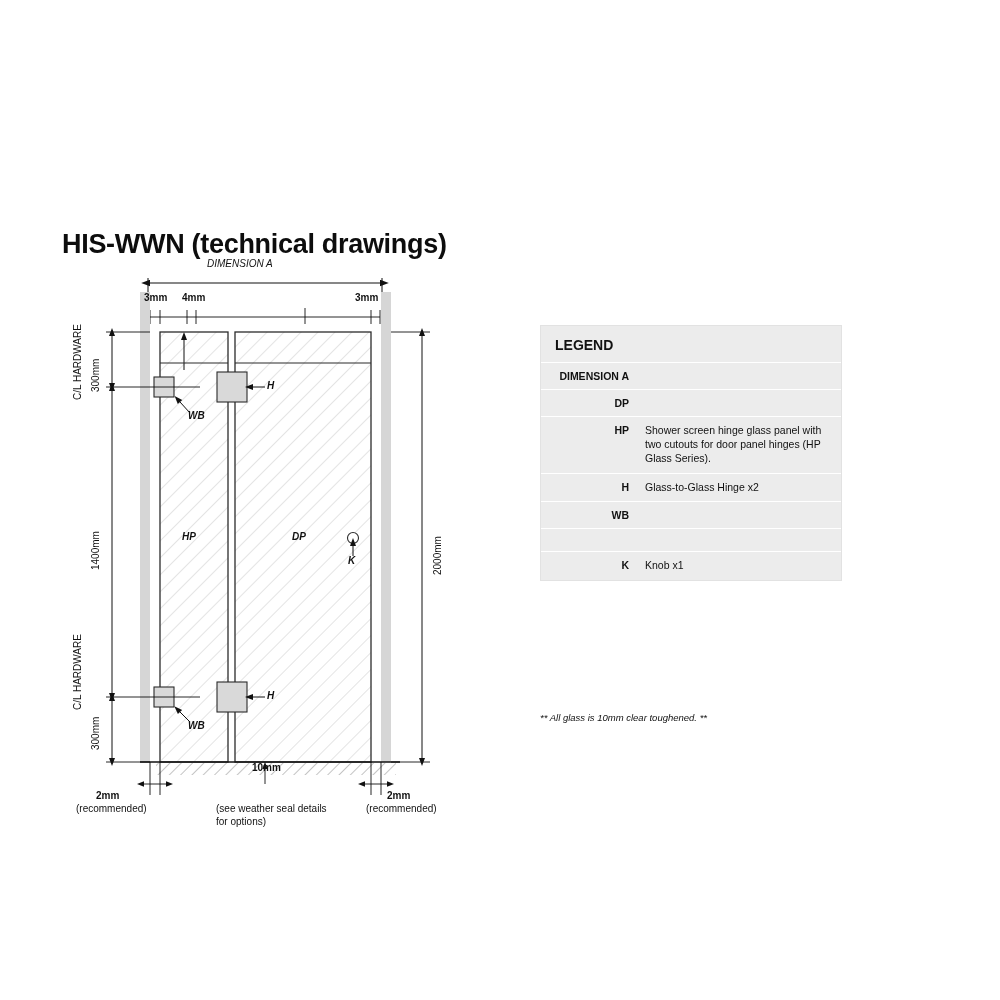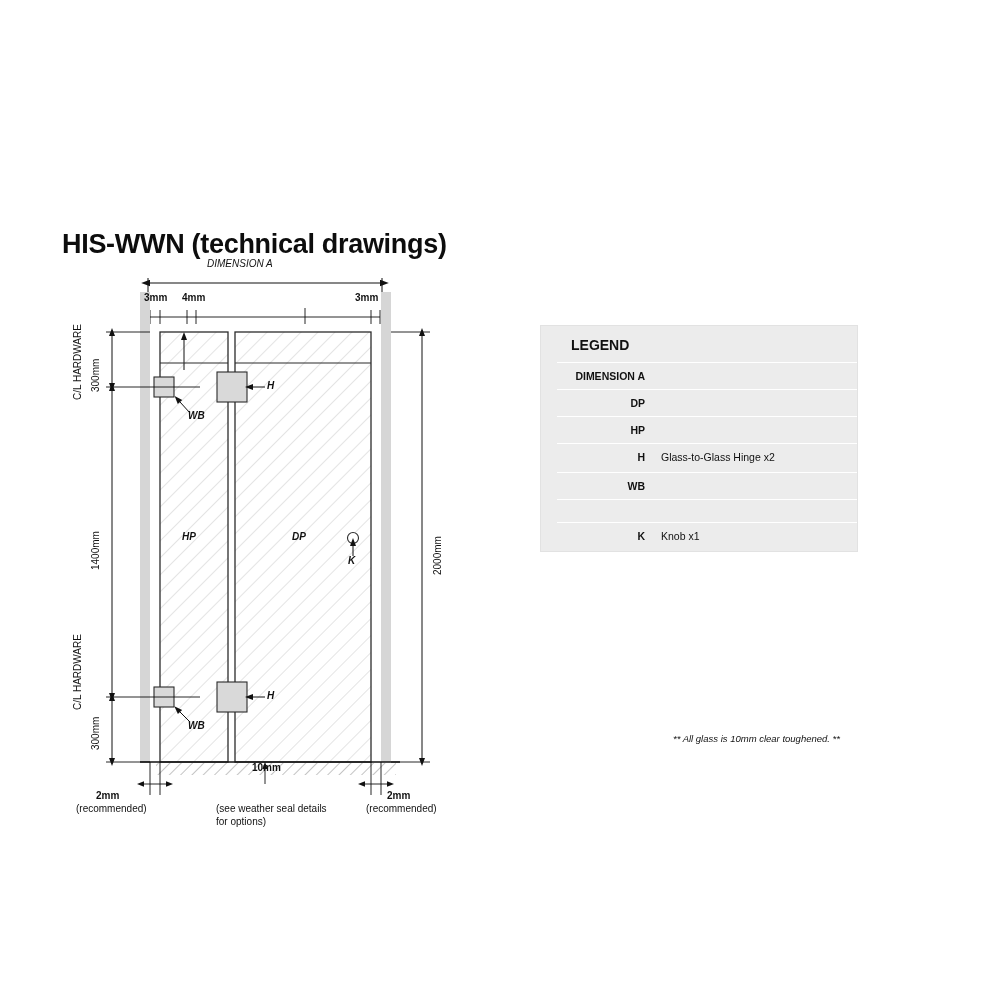--- a/index.html
+++ b/index.html
@@ -55,21 +55,20 @@
   }
 
   
   #legend {
     position: absolute;
     left: 540px;
     top: 325px;
     width: 300px;
     background: #ececec;
     border: 1px solid #e2e2e2;
-    padding-left: 16px;
   }
   #legend .legend-title {
     font-size: 14px;
     font-weight: bold;
     padding: 11px 14px 9px 14px;
     color: #111;
     border-bottom: 1px solid #ffffff;
   }
   .legend-row {
     display: flex;
@@ -93,23 +92,23 @@
     line-height: 1.32;
     color: #111;
     box-sizing: border-box;
     white-space: pre-line;
   }
   .legend-desc.wide { white-space: nowrap; }
   .legend-row.spacer { min-height: 22px; }
   #legend-note {
     position: absolute;
     left: 540px;
-    top: 733px;
+    top: 712px;
     width: 300px;
-    text-align: right;
+    text-align: left;
     font-size: 9.5px;
     font-style: italic;
     color: #111;
   }
 </style>
 </head>
 <body>
 
 <div id="page-title">HIS-WWN (technical drawings)</div>
 
@@ -232,20 +231,21 @@
   <div class="legend-title">LEGEND</div>
 
   <div class="legend-row">
     <div class="legend-key">DIMENSION A</div>
   </div>
   <div class="legend-row">
     <div class="legend-key">DP</div>
   </div>
   <div class="legend-row">
     <div class="legend-key">HP</div>
+    <div class="legend-desc">Shower screen hinge glass panel with two cutouts for door panel hinges (HP Glass Series).</div>
   </div>
   <div class="legend-row">
     <div class="legend-key">H</div>
     <div class="legend-desc">Glass-to-Glass Hinge x2</div>
   </div>
   <div class="legend-row">
     <div class="legend-key">WB</div>
   </div>
   <div class="legend-row spacer">
     <div class="legend-key"></div>

